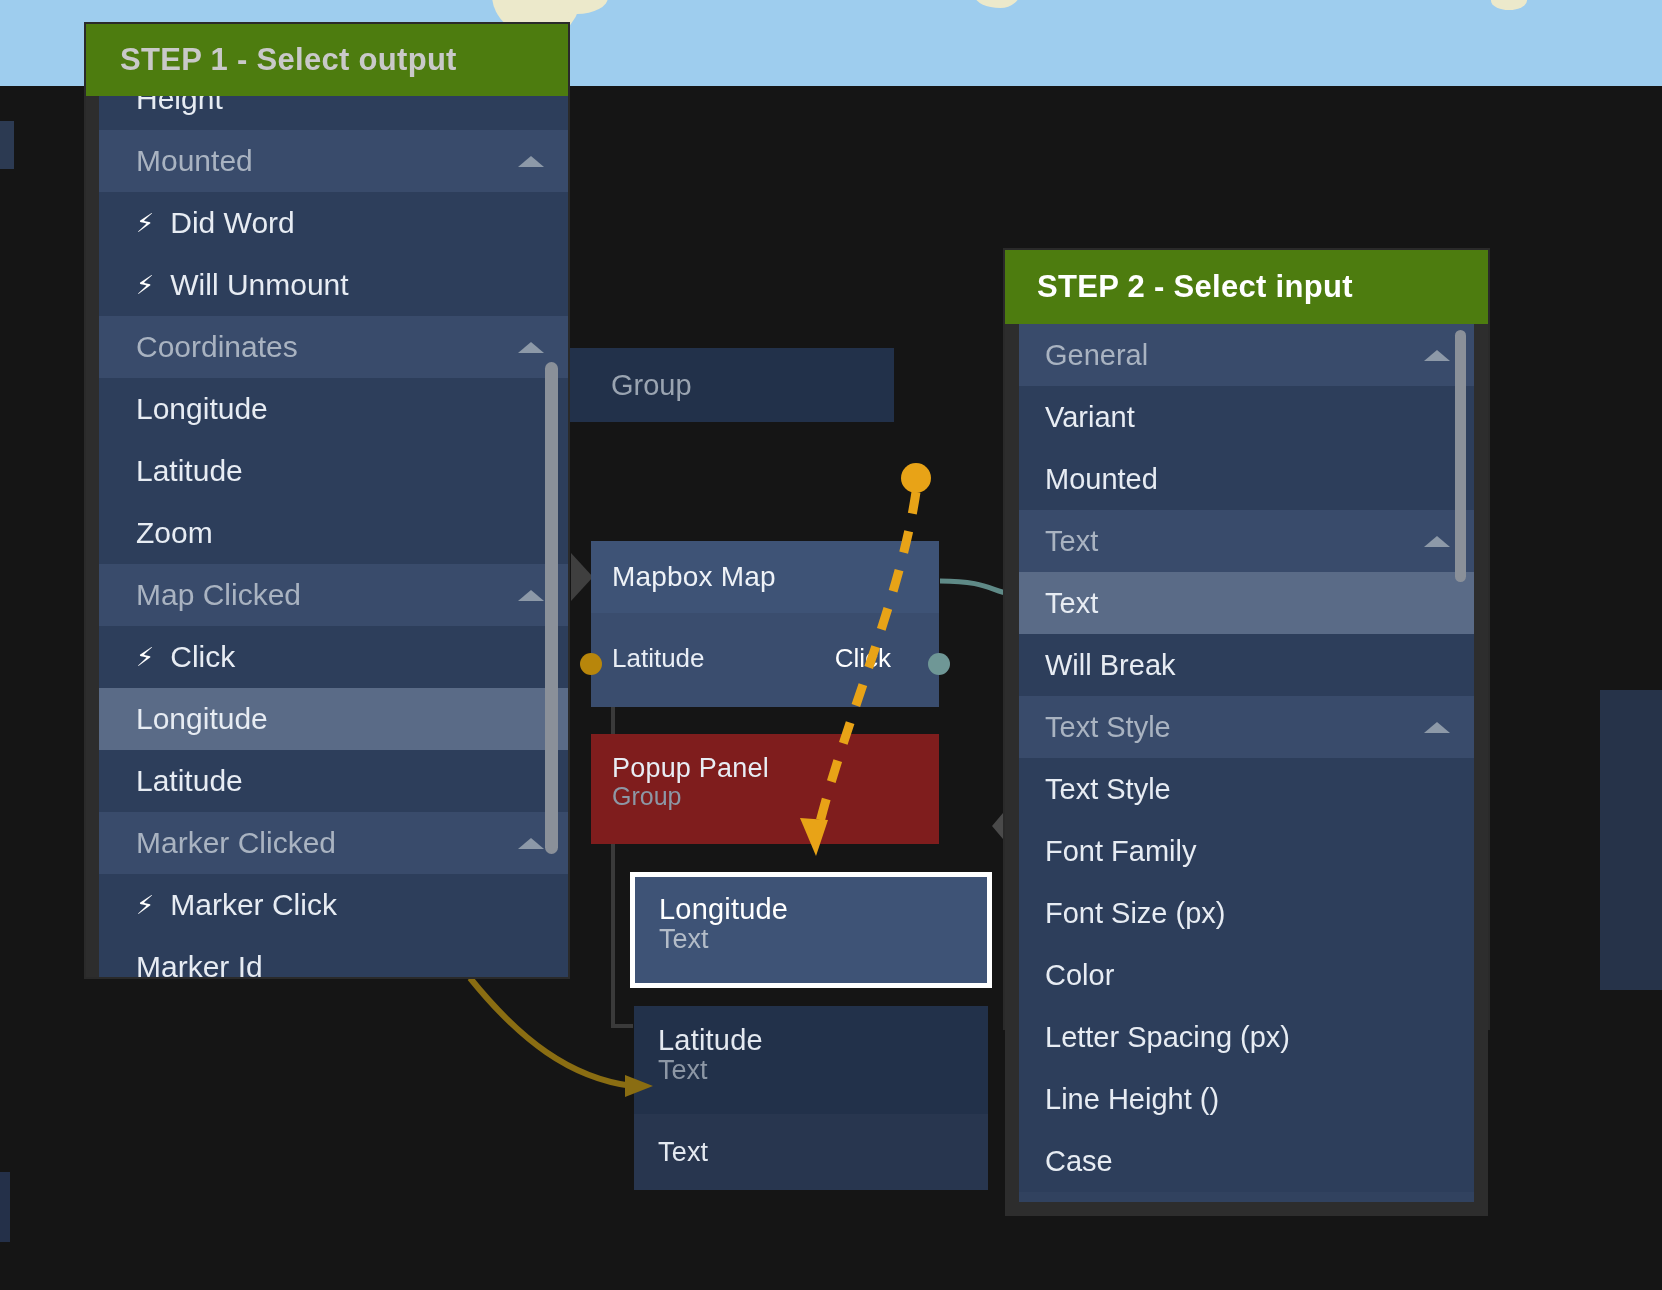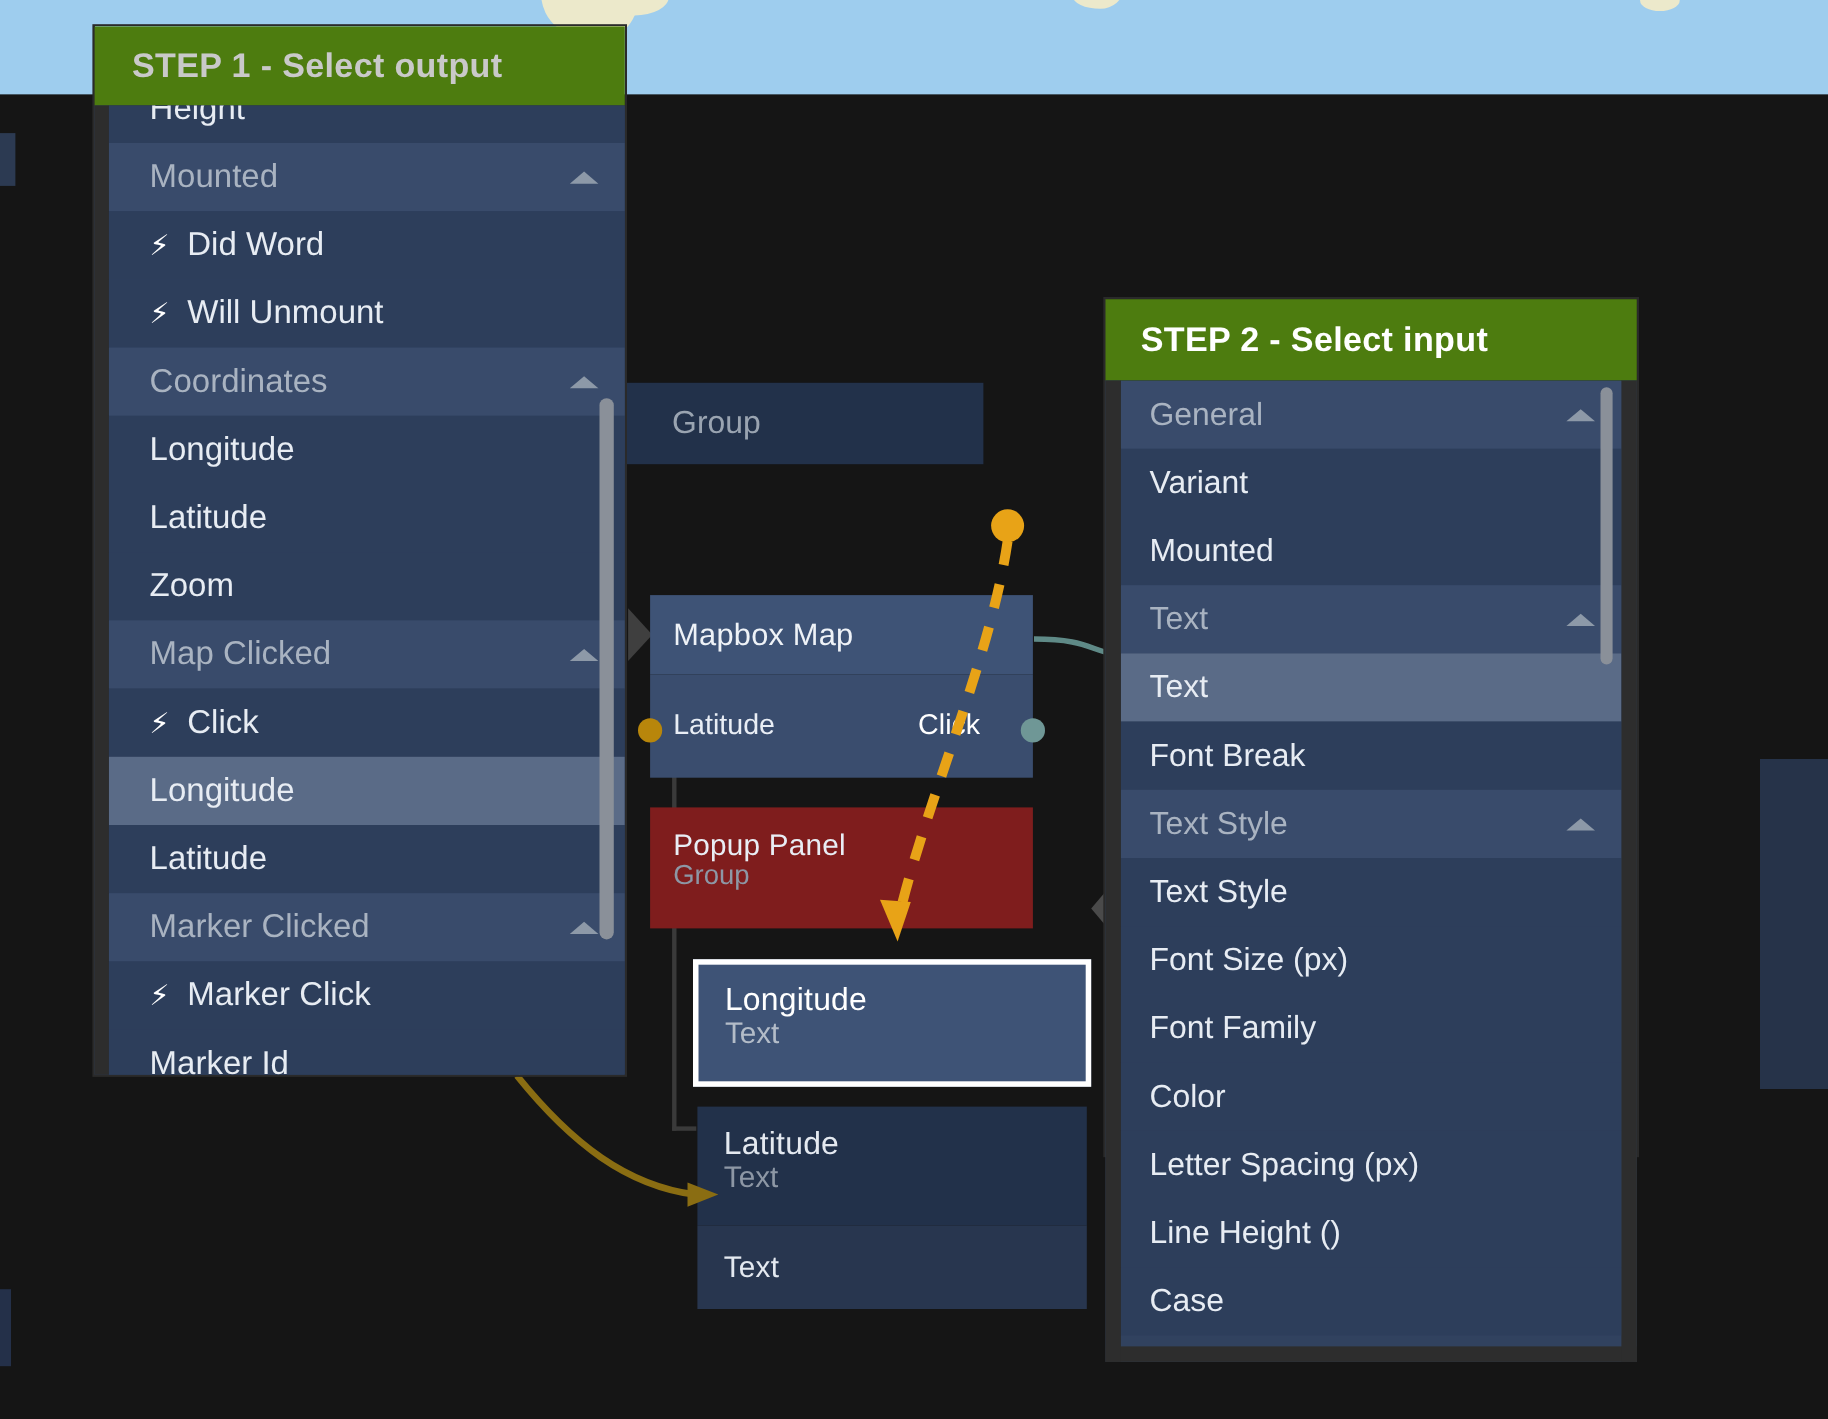--- a/index.html
+++ b/index.html
@@ -108,21 +108,21 @@
   #step1 .panel-body{height:881px;background:#31425f;border-left:13px solid #2d2d2d;}
   #step1 .opt{height:62px;padding-left:37px;}
   #step1 .opt .lbl{font-size:30px;color:#e7ecf3;}
   #step1 .opt-group .lbl{color:#a9b3c1;}
   #step1 .list{position:relative;transform:translateY(-28px);}
 
   #step1-scroll{position:absolute;right:10px;top:266px;width:13px;height:492px;
     background:#8a9099;border-radius:7px;}
 
   
-  #step2{left:1005px;top:250px;width:483px;height:778px;box-shadow:0 0 0 2px #2a2a2a;margin-top:22px;}
+  #step2{left:1005px;top:250px;width:483px;height:778px;box-shadow:0 0 0 2px #2a2a2a;}
   #step2 .panel-header{height:74px;padding-left:32px;}
   #step2 .ptitle{color:#ffffff;font-size:31px;}
   #step2 .panel-body{height:878px;background:#31425f;border:14px solid #2d2d2d;border-top:none;}
   #step2 .opt{height:62px;padding-left:26px;}
   #step2 .opt .lbl{font-size:29px;color:#e7ecf3;}
   #step2 .opt-group .lbl{color:#a9b3c1;}
   #step2-scroll{position:absolute;right:8px;top:6px;width:11px;height:252px;
     background:#8a9099;border-radius:6px;}
 
   
@@ -321,42 +321,42 @@
           </span>
           <span class="chev"></span>
         </div>
         <div class="opt opt-item opt-hl">
           <span style="display: flex; align-items: center;">
             <span class="lbl">Text</span>
           </span>
         </div>
         <div class="opt opt-item opt-dim">
           <span style="display: flex; align-items: center;">
-            <span class="lbl">Font Break</span>
+            <span class="lbl">Will Break</span>
           </span>
         </div>
         <div class="opt opt-group">
           <span style="display: flex; align-items: center;">
             <span class="lbl">Text Style</span>
           </span>
           <span class="chev"></span>
         </div>
         <div class="opt opt-item opt-dim">
           <span style="display: flex; align-items: center;">
             <span class="lbl">Text Style</span>
           </span>
         </div>
+        <div class="opt opt-item opt-dim">
+          <span style="display: flex; align-items: center;">
+            <span class="lbl">Font Family</span>
+          </span>
+        </div>
         <div class="opt opt-item">
           <span style="display: flex; align-items: center;">
             <span class="lbl">Font Size (px)</span>
-          </span>
-        </div>
-        <div class="opt opt-item opt-dim">
-          <span style="display: flex; align-items: center;">
-            <span class="lbl">Font Family</span>
           </span>
         </div>
         <div class="opt opt-item opt-dim">
           <span style="display: flex; align-items: center;">
             <span class="lbl">Color</span>
           </span>
         </div>
         <div class="opt opt-item">
           <span style="display: flex; align-items: center;">
             <span class="lbl">Letter Spacing (px)</span>

